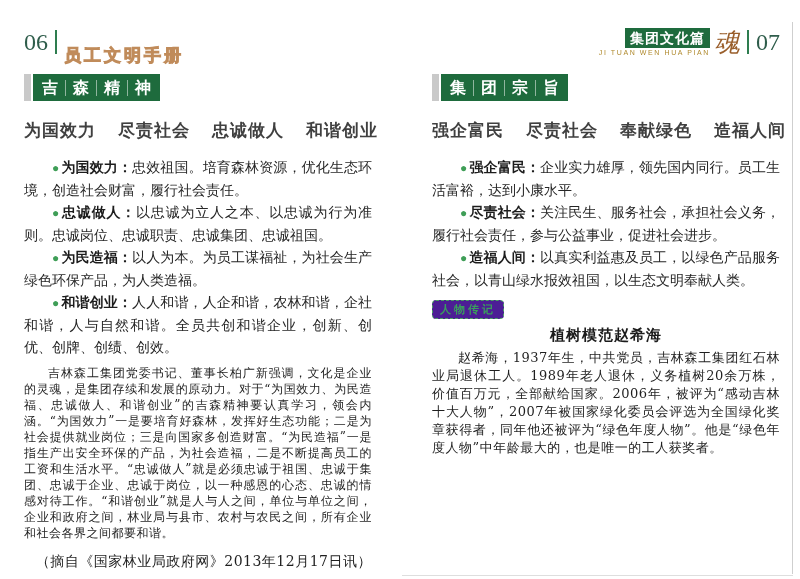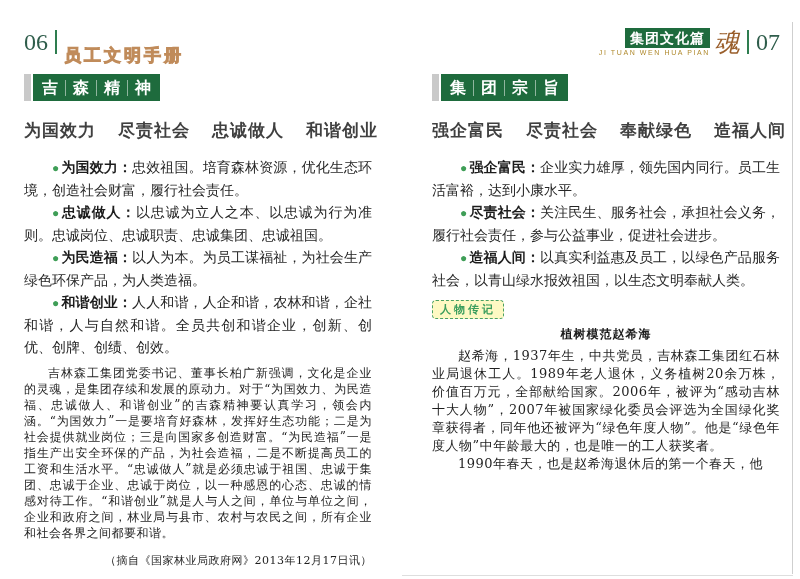--- a/index.html
+++ b/index.html
@@ -46,26 +46,26 @@
 
   
   .items{margin-top:14px;}
   .items p{margin:0;text-indent:2em;text-align:justify;font-size:14px;line-height:22px;}
   .bullet{color:#3f9e57;font-size:12px;margin-right:2px;}
   .term{font-weight:bold;color:#1c1c1c;}
 
   
   .kaiti{font-family:"DejaVu Serif","Liberation Serif",serif;color:#1f1f1f;}
   .quote{margin-top:7px;font-size:12px;line-height:16px;text-indent:2em;text-align:justify;letter-spacing:.5px;}
-  .attribution{margin-top:2px;font-size:11px;text-align:right;letter-spacing:.5px;}
+  .attribution{margin-top:2px;font-size:14px;text-align:right;letter-spacing:.5px;}
 
   
   .bio-badge{display:inline-block;margin-top:9px;border:1px dashed #4aa063;border-radius:4px;
-    background:#fef9c3;color:#3a9d5d;font-size:11px;font-weight:bold;letter-spacing:3px;padding:2px 7px;line-height:1.2;}
-  .bio-title{margin-top:7px;text-align:center;font-size:12px;font-weight:bold;color:#1c1c1c;letter-spacing:1px;}
+    background:#4c1d95;color:#3a9d5d;font-size:11px;font-weight:bold;letter-spacing:3px;padding:2px 7px;line-height:1.2;}
+  .bio-title{margin-top:7px;text-align:center;font-size:15px;font-weight:bold;color:#1c1c1c;letter-spacing:1px;}
   .bio-paras{margin-top:4px;}
   .bio-paras p{margin:0;font-size:13px;line-height:18px;text-indent:2em;text-align:justify;letter-spacing:.5px;}
 </style>
 </head>
 <body>
 
 <div class="edge-right"></div>
 <div class="edge-bottom"></div>
 
 <div class="page-col page-left">
@@ -150,15 +150,14 @@
     </p>
     <p>
       <span class="bullet">●</span><span class="term">造福人间：</span><span>以真实利益惠及员工，以绿色产品服务社会，以青山绿水报效祖国，以生态文明奉献人类。</span>
     </p>
   </div>
 
   <span class="bio-badge">人物传记</span>
   <div class="bio-title">植树模范赵希海</div>
   <div class="bio-paras kaiti">
     <p>赵希海，1937年生，中共党员，吉林森工集团红石林业局退休工人。1989年老人退休，义务植树20余万株，价值百万元，全部献给国家。2006年，被评为“感动吉林十大人物”，2007年被国家绿化委员会评选为全国绿化奖章获得者，同年他还被评为“绿色年度人物”。他是“绿色年度人物”中年龄最大的，也是唯一的工人获奖者。</p>
-    <p>1990年春天，也是赵希海退休后的第一个春天，他</p>
   </div>
 </div>
 
 </body></html>

